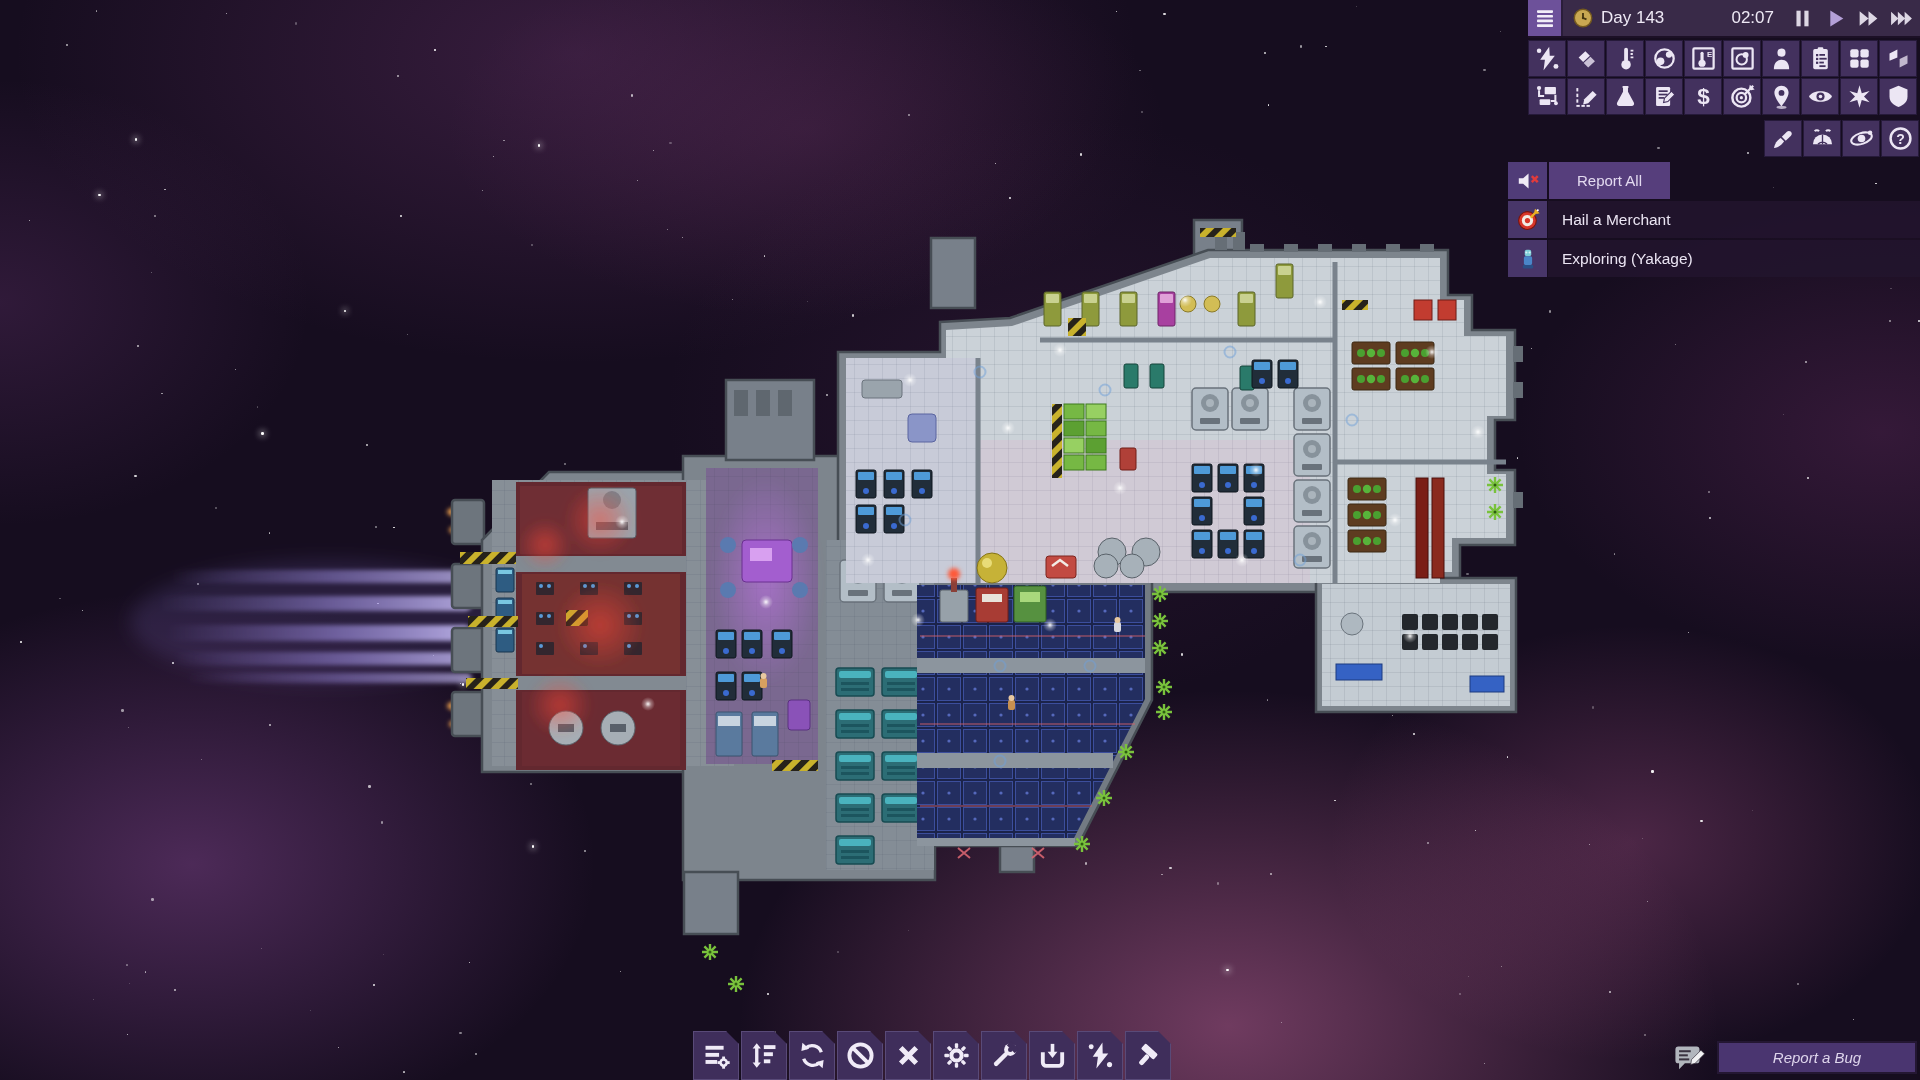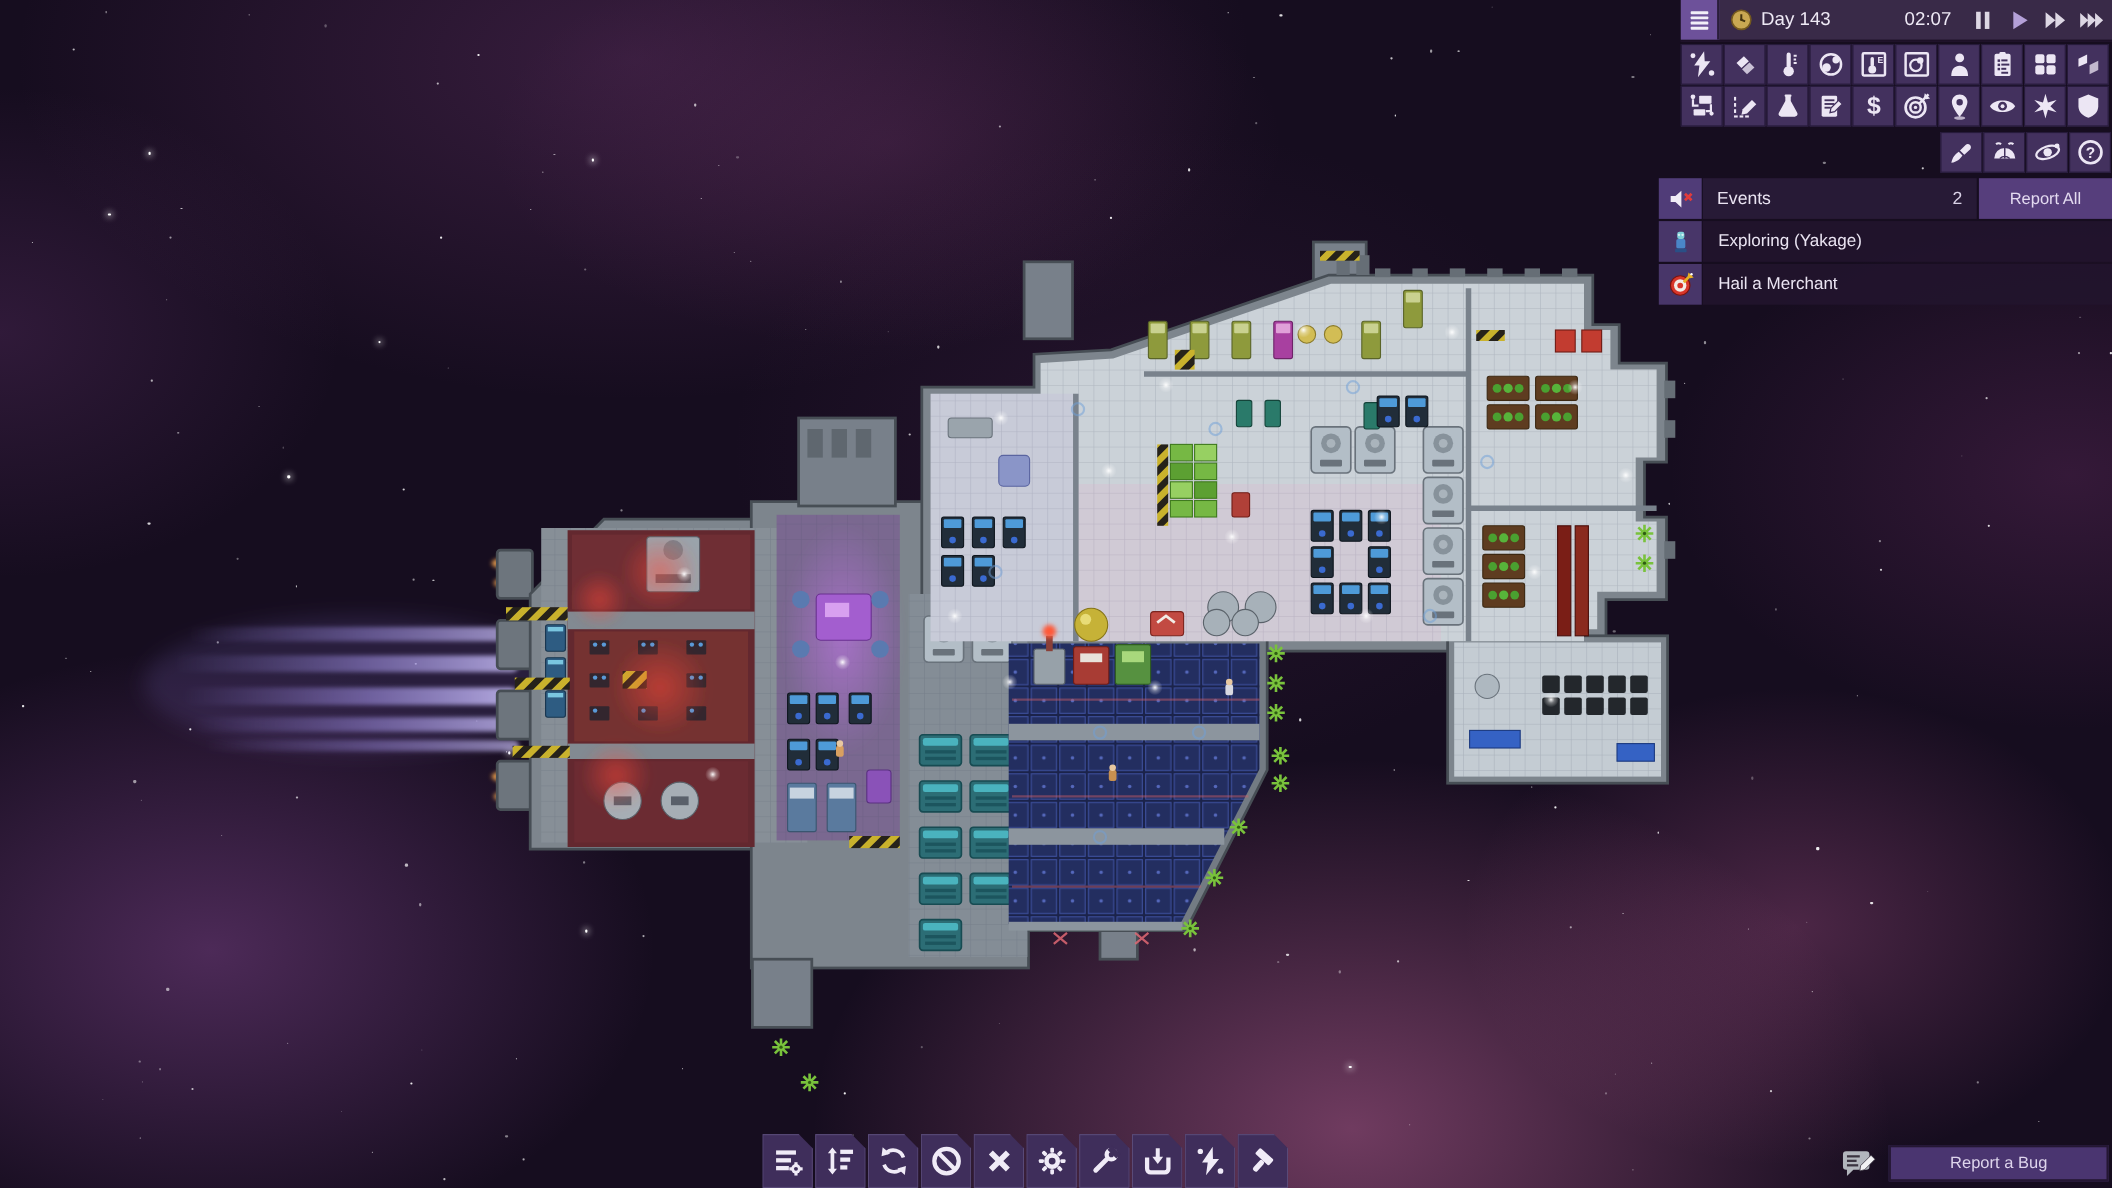--- a/index.html
+++ b/index.html
@@ -48,21 +48,21 @@
   
   .btoolbar{position:absolute;left:693px;top:1031px;display:flex;gap:2px;}
   .btile{width:46px;height:49px;background:#3f2e5b;border:1px solid #594a78;box-sizing:border-box;
     clip-path:polygon(0 0,calc(100% - 13px) 0,100% 13px,100% 100%,0 100%);
     display:flex;align-items:center;justify-content:center;cursor:pointer;padding:0;}
   .btile svg{width:31px;height:31px;fill:#f0ebf7;}
   
   .bugwrap{position:absolute;left:1670px;top:1040px;display:flex;align-items:center;gap:7px;}
   .bug-ic{width:40px;height:35px;}
   .bug-btn{width:200px;height:33px;background:#4a3570;border:2px solid #241733;color:#ded5ec;
-    font-size:15px;font-family:inherit;cursor:pointer;}
+    font-size:15px;font-family:inherit;cursor:pointer;font-style:italic;}
 </style>
 </head>
 <body>
 
 <div id="stage">
   <div id="stars">
       <div class="star" style="left: 619.697px; top: 970.651px; width: 1.57511px; height: 1.57511px; opacity: 0.67;"></div>
       <div class="star" style="left: 127.587px; top: 726.904px; width: 1.52991px; height: 1.52991px; opacity: 0.42;"></div>
       <div class="star" style="left: 1139.17px; top: 69.5202px; width: 1.98348px; height: 1.98348px; opacity: 0.41;"></div>
       <div class="star" style="left: 406.716px; top: 333.865px; width: 1.45597px; height: 1.45597px; opacity: 0.41;"></div>
@@ -906,50 +906,46 @@
   </div>
 
   <div class="events">
     <div class="ev-row">
       <button class="ev-ic hdr">
         <svg viewBox="0 0 24 24">
             <path d="M3.5,9.5 H7.5 L12.5,5 V19 L7.5,14.5 H3.5 Z" fill="#f0ecf6"></path>
             <path d="M15.5,7.5 L21,13 M21,7.5 L15.5,13" stroke="#e23b3b" stroke-width="2.3"></path>
           </svg>
       </button>
-      <div class="ev-title">
-        <span>Events</span>
-        <span class="ev-count">2</span>
-      </div>
       <button class="clear-btn">Report All</button>
-    </div>
-    <div class="ev-row">
-      <button class="ev-ic itm">
-        <svg viewBox="0 0 24 24">
-            <rect x="9" y="3.5" width="6" height="6" rx="1.8" fill="#7ecfd8"></rect>
-            <circle cx="10.5" cy="6" r="1" fill="#d8f2f4"></circle>
-            <circle cx="13.5" cy="6" r="1" fill="#d8f2f4"></circle>
-            <rect x="8.2" y="9.5" width="7.6" height="8" rx="1.5" fill="#4a86c8"></rect>
-            <rect x="7.2" y="17.5" width="9.6" height="3.2" rx="1" fill="#2a4f86"></rect>
-          </svg>
-      </button>
-      <div class="ev-label">Exploring (Yakage)</div>
     </div>
     <div class="ev-row">
       <button class="ev-ic itm">
         <svg viewBox="0 0 24 24">
             <circle cx="11.5" cy="12.5" r="8.2" fill="#d8362a" stroke="#7a140e"></circle>
             <circle cx="11.5" cy="12.5" r="5.2" fill="#f2ece6"></circle>
             <circle cx="11.5" cy="12.5" r="2.4" fill="#d8362a"></circle>
             <path d="M20.5,3.5 L14.5,9.8" stroke="#e8b024" stroke-width="2.2"></path>
             <path d="M18.5,1.5 L22.8,5.8 L20,6.5 L17.8,4.2 Z" fill="#e8b024"></path>
             <circle cx="21" cy="3" r="1" fill="#fff"></circle>
           </svg>
       </button>
       <div class="ev-label">Hail a Merchant</div>
+    </div>
+    <div class="ev-row">
+      <button class="ev-ic itm">
+        <svg viewBox="0 0 24 24">
+            <rect x="9" y="3.5" width="6" height="6" rx="1.8" fill="#7ecfd8"></rect>
+            <circle cx="10.5" cy="6" r="1" fill="#d8f2f4"></circle>
+            <circle cx="13.5" cy="6" r="1" fill="#d8f2f4"></circle>
+            <rect x="8.2" y="9.5" width="7.6" height="8" rx="1.5" fill="#4a86c8"></rect>
+            <rect x="7.2" y="17.5" width="9.6" height="3.2" rx="1" fill="#2a4f86"></rect>
+          </svg>
+      </button>
+      <div class="ev-label">Exploring (Yakage)</div>
     </div>
   </div>
 
   <div class="btoolbar">
     <button class="btile">
         <svg viewBox="0 0 24 24">
           <rect x="3.5" y="4.5" width="14" height="3"></rect>
           <rect x="3.5" y="10" width="10.5" height="3"></rect>
           <rect x="3.5" y="15.5" width="9" height="3"></rect>
           <g>

